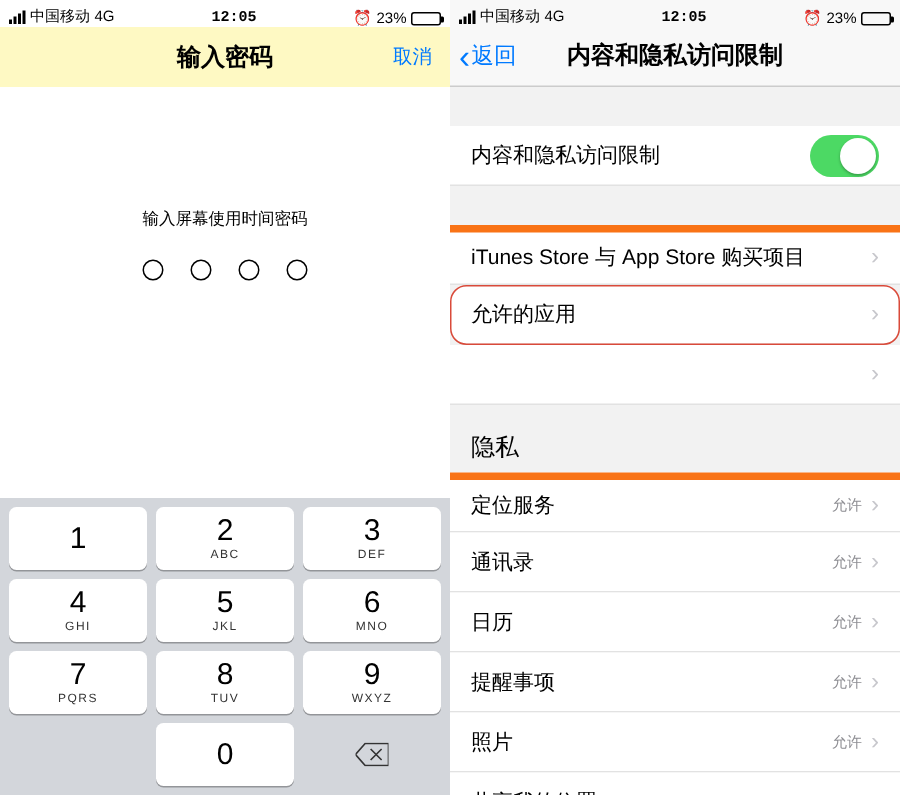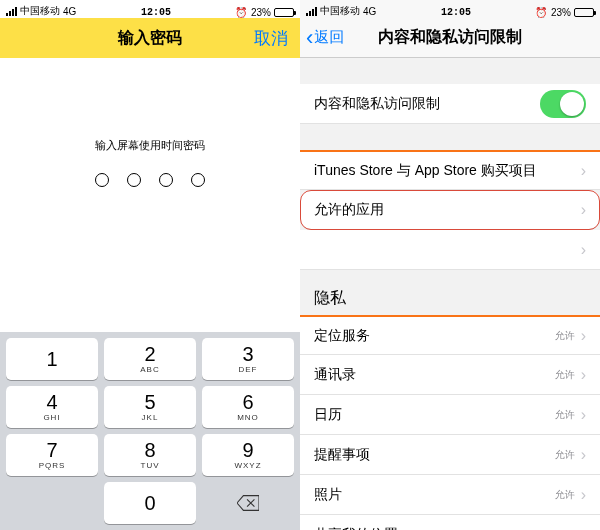--- a/index.html
+++ b/index.html
@@ -14,43 +14,43 @@
     .sb-center { font-weight: 600; font-family: Liberation Mono, monospace; }
     .sig-bars { display: flex; align-items: flex-end; gap: 1px; }
     .sig-bars i { width: 2px; background: #000; display: block; }
     .sig-bars i:nth-child(1){height:3px}.sig-bars i:nth-child(2){height:5px}.sig-bars i:nth-child(3){height:7px}.sig-bars i:nth-child(4){height:9px}
     .battery { width: 20px; height: 9px; border: 1px solid #000; border-radius: 2px; position: relative; }
     .battery::after { content:''; position:absolute; right:-3px; top:2px; width:2px; height:4px; background:#000; border-radius:0 1px 1px 0;}
     .battery-fill { height:100%; width:23%; background:#000; }
 
     
     .nav { height: 40px; display: flex; align-items: center; justify-content: center; position: relative; background: #f8f8f8; border-bottom: 1px solid #ccc; }
-    .phone.left .nav { background: #fde047; border-bottom: none; }
+    .phone.left .nav { background: #fef9c3; border-bottom: none; }
     .nav-title { font-size: 16px; font-weight: 600; }
-    .nav-cancel { position: absolute; right: 12px; color: #007aff; font-size: 17px; }
+    .nav-cancel { position: absolute; right: 12px; color: #007aff; font-size: 13px; }
     .nav-back { position: absolute; left: 6px; color: #007aff; font-size: 15px; display: flex; align-items: center; gap: 1px; }
     .chev-left { font-size: 22px; line-height: 1; }
 
     
     .prompt { margin-top: 80px; text-align:center; font-size: 11px; font-weight:500; }
     .dots { display:flex; gap: 18px; justify-content:center; margin-top: 20px; }
     .dot { width:14px; height:14px; border:1.2px solid #000; border-radius:50%; }
 
     
     .keypad { position:absolute; bottom:0; width:100%; background:#d3d6db; display:grid; grid-template-columns:repeat(3,1fr); gap:6px; padding:6px; }
     .key { background:#fff; border-radius:5px; height:42px; display:flex; flex-direction:column; align-items:center; justify-content:center; box-shadow:0 1px 0 rgba(0,0,0,.3); }
     .key .num { font-size:20px; line-height:1; }
     .key .let { font-size:8px; letter-spacing:1px; color:#333; margin-top:1px; }
     .key.blank { background:transparent; box-shadow:none; }
     .key.bksp { background:transparent; box-shadow:none; font-size:18px; }
 
     
     .group-gap { height: 26px; }
     .cell { background:#fff; height:40px; display:flex; align-items:center; padding:0 14px; font-size:14px; border-bottom:1px solid #e2e2e2; position:relative; }
-    .cell:first-child { border-top:2px solid #f97316;gap:28px; }
+    .cell:first-child { border-top:5px solid #f97316;gap:28px; }
     .cell .accessory { margin-left:auto; display:flex; align-items:center; gap:6px; }
     .chev-right { color:#c7c7cc; font-size:16px; }
     .value-label { color:#8e8e93; font-size:10px; }
     .toggle { width:46px; height:28px; background:#4cd964; border-radius:14px; position:relative; }
     .toggle::after { content:''; position:absolute; right:2px; top:2px; width:24px; height:24px; background:#fff; border-radius:50%; box-shadow:0 1px 2px rgba(0,0,0,.3); }
     .section-header { font-size:16px; color:#000000; padding:18px 14px 6px; }
     .cell.highlighted { outline:1.5px solid #d94a3a; outline-offset:-1px;border-radius:11px; }
     .bksp-icon { width:22px; height:16px; position:relative; }
     .bksp-icon svg { width:100%; height:100%; }
   </style>

